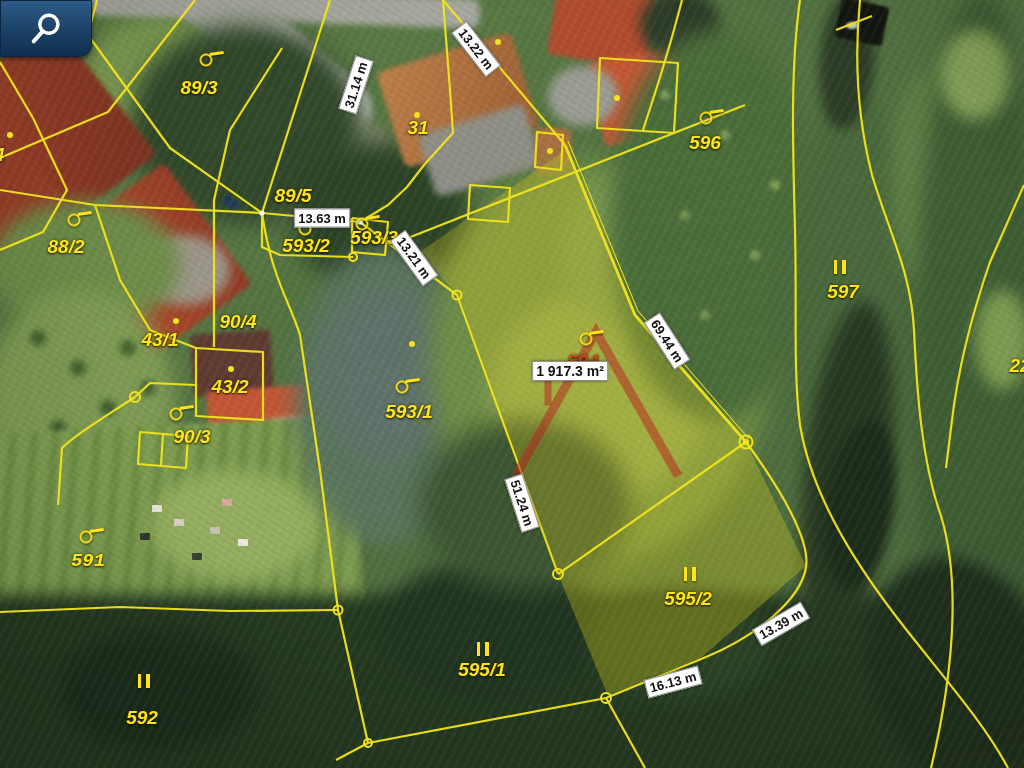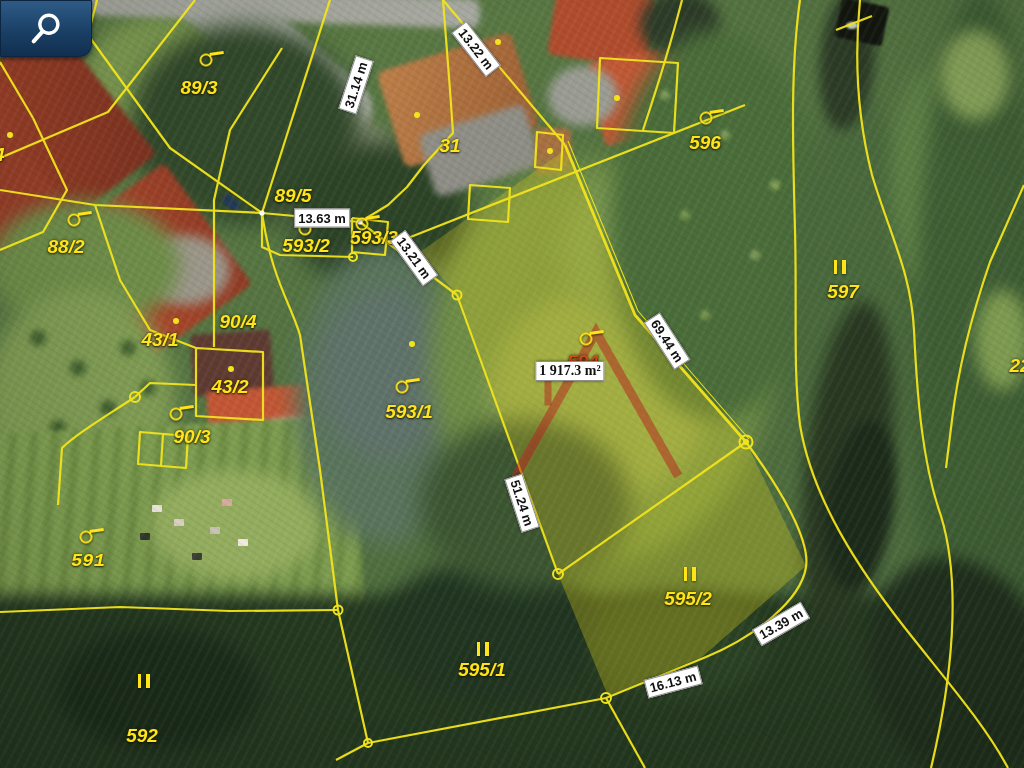--- a/index.html
+++ b/index.html
@@ -24,21 +24,21 @@
             border-radius:50%;transform:translate(-50%,-50%) rotate(-8deg);
             filter:drop-shadow(0 1px 1px rgba(0,0,0,.6));}
   .sym-flag:after{content:"";position:absolute;left:9px;top:-2px;width:14px;height:3px;background:var(--ptext);}
   .sym-meadow{position:absolute;z-index:8;width:12px;height:14px;transform:translate(-50%,-50%);
             background:linear-gradient(90deg,var(--ptext) 0 3.5px,transparent 3.5px 8.5px,var(--ptext) 8.5px 12px);
             filter:drop-shadow(0 1px 1px rgba(0,0,0,.5));}
   
   .mlabel{position:absolute;z-index:9;background:var(--mbg);color:var(--mtext);
           font:700 13px/17px "Liberation Sans",sans-serif;padding:0 3px;
           border:1px solid #8f8f8f;box-shadow:0 0 3px rgba(0,0,0,.55);white-space:nowrap;}
-  .mlabel.area{font-size:14px;line-height:18px;font-family:Liberation Serif, serif;}
+  .mlabel.area{font-size:14px;line-height:18px;}
   
   #tex{position:absolute;inset:0;z-index:4;pointer-events:none;
        background:repeating-linear-gradient(33deg,rgba(0,0,0,.045) 0 2px,transparent 2px 6px),
                   repeating-linear-gradient(117deg,rgba(255,255,255,.035) 0 3px,transparent 3px 8px);}
   #vig{position:absolute;inset:0;z-index:4;pointer-events:none;
        background:radial-gradient(ellipse at 55% 45%,transparent 55%,rgba(0,0,0,.16));}
   
   #searchbtn{position:absolute;left:0;top:0;z-index:20;width:92px;height:57px;
              background:linear-gradient(#2e5b86 0%,#1a4066 55%,#112f4f 100%);
              border:1px solid #0c2540;border-radius:0 0 12px 0;cursor:pointer;
@@ -184,42 +184,42 @@
   </svg>
 
 
   <div id="labels">
       <div class="plabel" style="left: -6px; top: 155px;">84</div>
       <span class="sym-flag" style="left: 206px; top: 60px;"></span>
       <div class="plabel" style="left: 199px; top: 88px;">89/3</div>
       <span class="sym-flag" style="left: 74px; top: 220px;"></span>
       <div class="plabel" style="left: 66px; top: 247px;">88/2</div>
       <div class="plabel" style="left: 293px; top: 196px;">89/5</div>
-      <div class="plabel" style="left: 418px; top: 146px; margin-left: 32px;">31</div>
+      <div class="plabel" style="left: 418px; top: 128px;">31</div>
       <span class="sym-flag" style="left: 305px; top: 229px;"></span>
       <div class="plabel" style="left: 306px; top: 246px;">593/2</div>
       <span class="sym-flag" style="left: 362px; top: 224px;"></span>
       <div class="plabel" style="left: 374px; top: 238px;">593/3</div>
       <span class="sym-flag" style="left: 706px; top: 118px;"></span>
       <div class="plabel" style="left: 705px; top: 143px;">596</div>
       <span class="sym-meadow" style="left: 840px; top: 267px;"></span>
       <div class="plabel" style="left: 843px; top: 292px;">597</div>
       <div class="plabel" style="left: 238px; top: 322px;">90/4</div>
       <div class="plabel" style="left: 160px; top: 340px;">43/1</div>
       <div class="plabel" style="left: 230px; top: 387px;">43/2</div>
       <span class="sym-flag" style="left: 176px; top: 414px;"></span>
       <div class="plabel" style="left: 192px; top: 437px;">90/3</div>
       <span class="sym-flag" style="left: 402px; top: 387px;"></span>
       <div class="plabel" style="left: 409px; top: 412px;">593/1</div>
       <span class="sym-flag" style="left: 586px; top: 339px;"></span>
       <div class="plabel" style="left: 583px; top: 362px; color: rgb(209, 74, 30);">594</div>
       <span class="sym-flag" style="left: 86px; top: 537px;"></span>
       <div class="plabel" style="left: 88px; top: 561px; font-family: Liberation Mono, monospace;">591</div>
       <span class="sym-meadow" style="left: 144px; top: 681px;"></span>
-      <div class="plabel" style="left: 142px; top: 736px;">592</div>
+      <div class="plabel" style="left: 142px; top: 718px;">592</div>
       <span class="sym-meadow" style="left: 483px; top: 649px;"></span>
       <div class="plabel" style="left: 482px; top: 670px;">595/1</div>
       <span class="sym-meadow" style="left: 690px; top: 574px;"></span>
       <div class="plabel" style="left: 688px; top: 599px;">595/2</div>
       <div class="plabel" style="left: 1020px; top: 366px;">22</div>
       <div class="mlabel" style="left: 356px; top: 85px; transform: translate(-50%, -50%) rotate(-72deg);">31.14 m</div>
       <div class="mlabel" style="left: 476px; top: 49px; transform: translate(-50%, -50%) rotate(52deg);">13.22 m</div>
       <div class="mlabel" style="left: 322px; top: 218px; transform: translate(-50%, -50%) rotate(0deg);">13.63 m</div>
       <div class="mlabel" style="left: 414px; top: 258px; transform: translate(-50%, -50%) rotate(54deg);">13.21 m</div>
       <div class="mlabel" style="left: 667px; top: 341px; transform: translate(-50%, -50%) rotate(57deg);">69.44 m</div>

